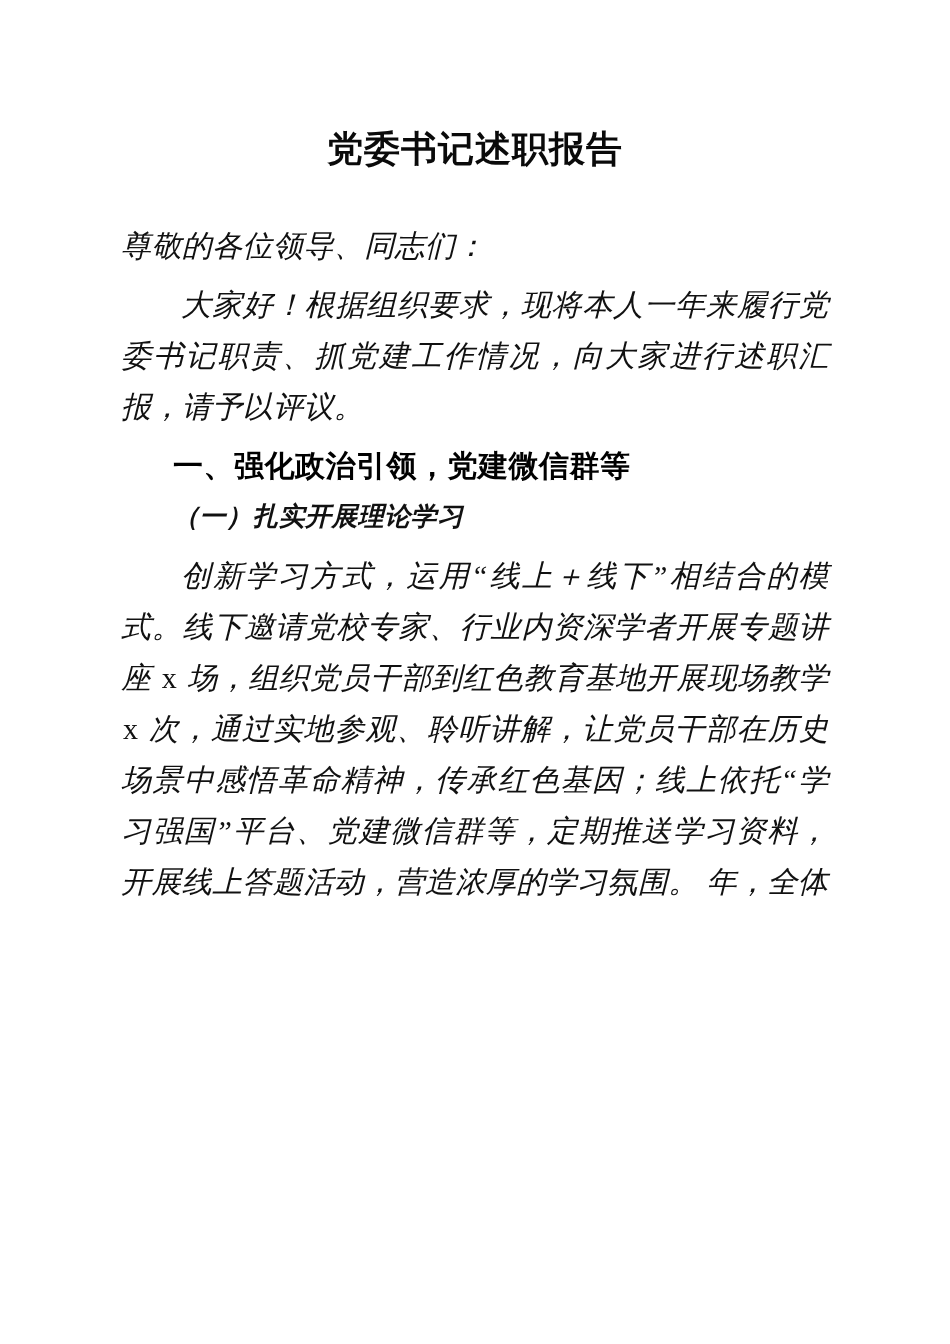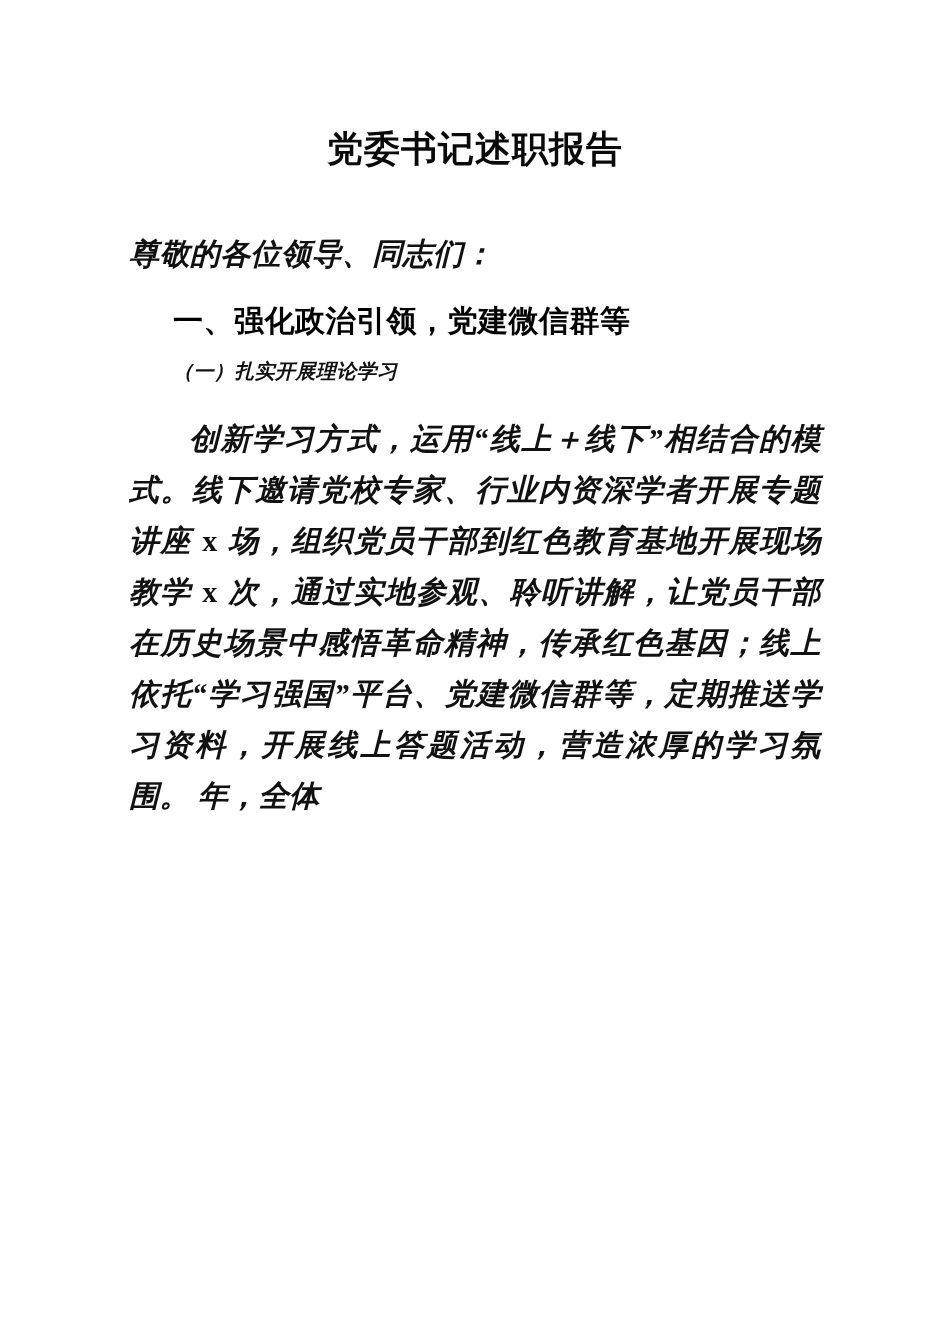--- a/index.html
+++ b/index.html
@@ -46,25 +46,25 @@
     color: #0a0a0a;
   }
 
   
   .para {
     font-family: "Liberation Serif", "DejaVu Serif", serif;
     font-size: 30px;
     line-height: 51px;
     text-align: justify;
     text-justify: inter-ideograph;
-    margin: 16px;
+    margin: 8px;
     color: #111111;
     letter-spacing: 0.4px;
     font-style: italic;
-    font-weight: 700;
+    font-weight: 400;
   }
   
   .para.salutation {
     text-indent: 0;
     padding-top: 40px;
   }
   .para.indent {
     text-indent: 60px;
   }
 
@@ -77,21 +77,21 @@
     margin: 0;
     text-indent: 60px;
     letter-spacing: 0.5px;
     color: #000000;
     font-style: normal;
   }
 
   
   .h2-section {
     font-family: "Liberation Serif", "DejaVu Serif", serif;
-    font-size: 20px;
+    font-size: 26px;
     line-height: 51px;
     margin: 0;
     text-indent: 60px;
     color: #111111;
     font-style: italic;
     letter-spacing: 0.4px;
   }
 
   
   .para .lat, .h2-section .lat {
@@ -103,20 +103,21 @@
 </head>
 <body>
 
 <div class="page">
   <div class="content">
 
     <h1 class="doc-title">党委书记述职报告</h1>
 
     <p class="para salutation">尊敬的各位领导、同志们：</p>
 
+    <p class="para indent">大家好！根据组织要求，现将本人一年来履行党委书记职责、抓党建工作情况，向大家进行述职汇报，请予以评议。</p>
 
     <h2 class="h1-section">一、强化政治引领，党建微信群等</h2>
 
 
     <h3 class="h2-section">（一）扎实开展理论学习</h3>
 
 
     <p class="para indent">创新学习方式，运用“线上＋线下”相结合的模式。线下邀请党校专家、行业内资深学者开展专题讲座 <span class="lat">x</span> 场，组织党员干部到红色教育基地开展现场教学 <span class="lat">x</span> 次，通过实地参观、聆听讲解，让党员干部在历史场景中感悟革命精神，传承红色基因；线上依托“学习强国”平台、党建微信群等，定期推送学习资料，开展线上答题活动，营造浓厚的学习氛围。 年，全体</p>
 
   </div>

